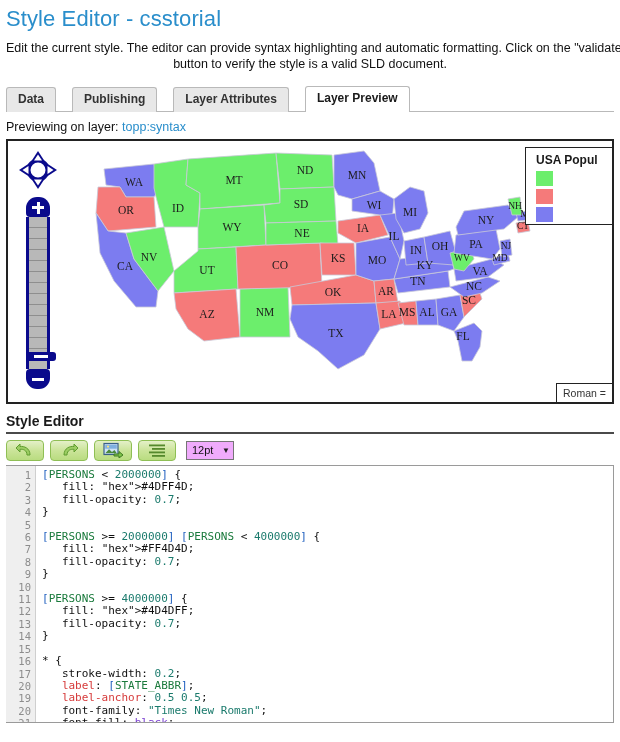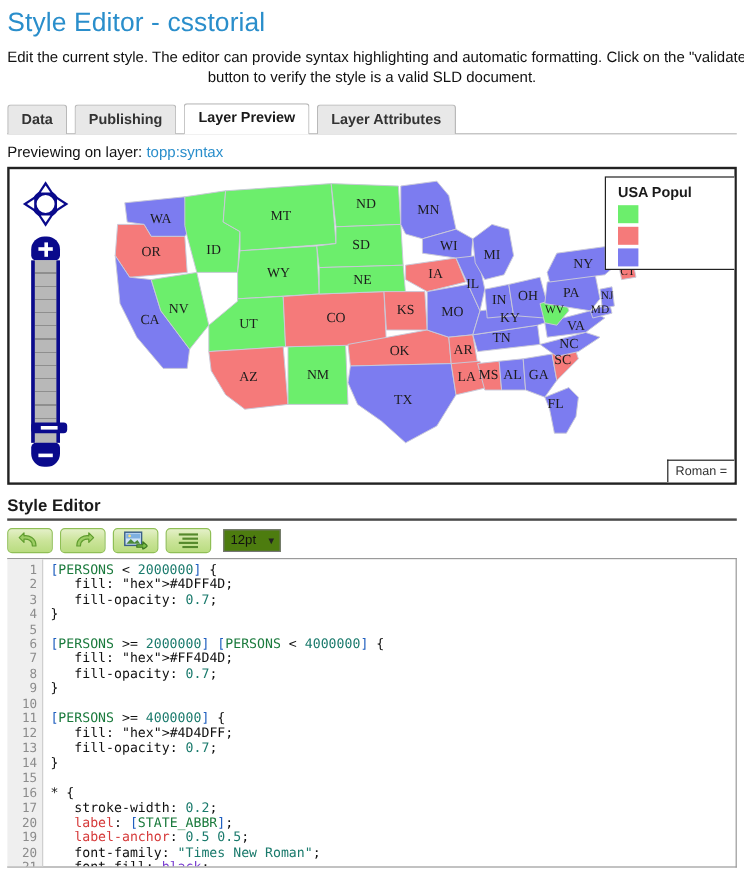--- a/index.html
+++ b/index.html
@@ -40,21 +40,21 @@
   
   .tabbar {
     position: relative;
     height: 26px;
     margin-top: 4px;
   }
   .tabbar .tabs {
     display: flex;
     align-items: flex-end;
     height: 26px;
-    gap: 6px;
+    gap: 16px;
     position: relative;
     z-index: 2;
   }
   .tab {
     background: #e8e8e8;
     border: 1px solid #b9b9b9;
     border-bottom: none;
     border-radius: 3px 3px 0 0;
     padding: 5px 11px 4px 11px;
     font-size: 12px;
@@ -183,21 +183,21 @@
   }
 
   
   .legend {
     position: absolute;
     right: -2px;
     top: 6px;
     background: #ffffff;
     border: 1px solid #222222;
     padding: 5px 8px 6px 10px;
-    width: 110px;
+    width: 89px;
     box-sizing: border-box;
     height: 78px;
   }
   .legend-title {
     font-size: 12px;
     font-weight: bold;
     color: #1a1a1a;
     margin-bottom: 4px;
     white-space: nowrap;
     overflow: hidden;
@@ -258,21 +258,21 @@
     display: flex;
     align-items: center;
     justify-content: center;
     cursor: pointer;
     box-sizing: border-box;
   }
   .fontsel {
     width: 48px;
     height: 19px;
     border: 1px solid #767676;
-    background: #4d7c0f;
+    background: #f0abfc;
     font-size: 11px;
     color: #111;
     display: flex;
     align-items: center;
     justify-content: space-between;
     padding: 0 3px 0 5px;
     box-sizing: border-box;
     margin-left: 4px;
     cursor: pointer;
     font-family: "Liberation Sans", sans-serif;
@@ -334,22 +334,22 @@
 
   <p class="page-desc">
     <span>Edit the current style. The editor can provide syntax highlighting and automatic formatting. Click on the "validate"</span>
     <span class="l2">button to verify the style is a valid SLD document.</span>
   </p>
 
   <div class="tabbar">
     <div class="tabs">
       <div class="tab">Data</div>
       <div class="tab">Publishing</div>
+      <div class="tab">Layer Attributes</div>
       <div class="tab active">Layer Preview</div>
-      <div class="tab">Layer Attributes</div>
     </div>
   </div>
   <div class="tabrule"></div>
 
   <div class="previewline">
     <span>Previewing on layer:</span>
     <a href="#">topp:syntax</a>
   </div>
 
   <div class="mappanel">

